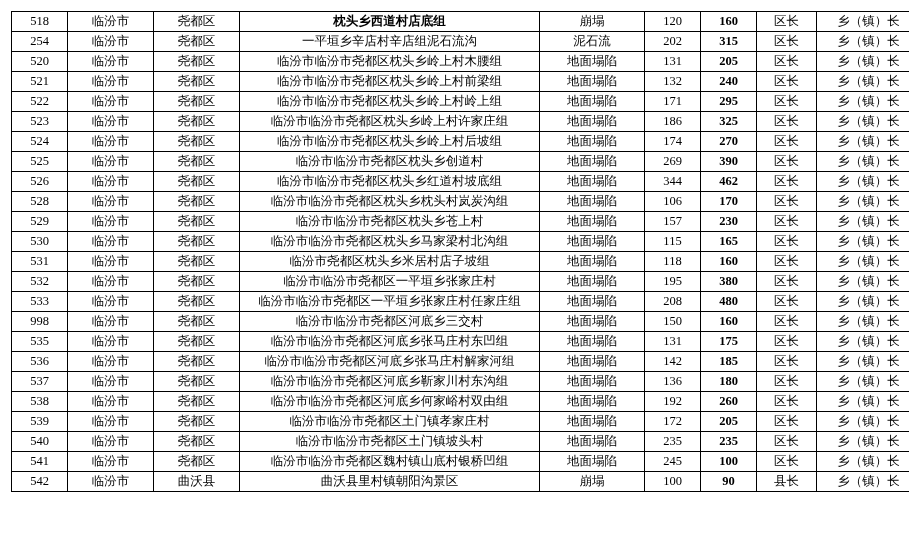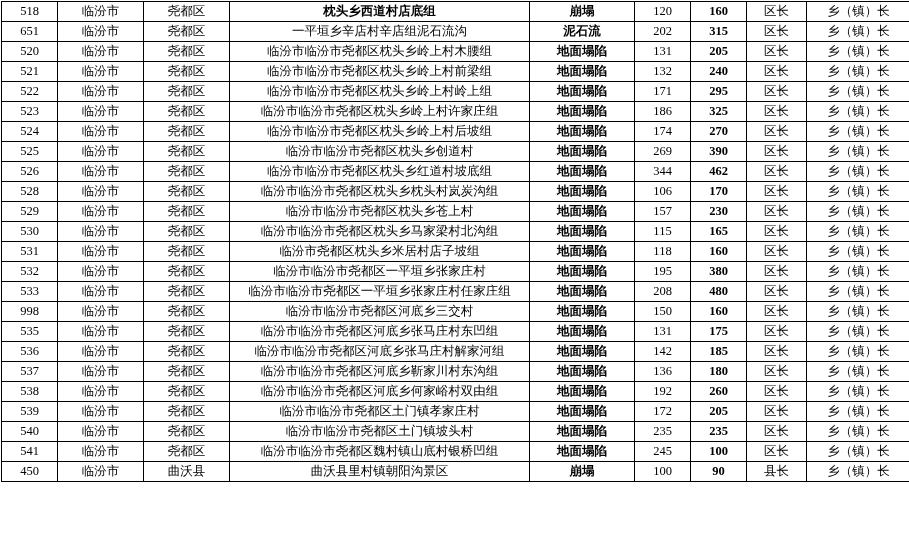--- a/index.html
+++ b/index.html
@@ -11,42 +11,42 @@
     width: 909px;
     height: 540px;
     font-family: "Liberation Serif", "DejaVu Serif", serif;
     color: #000000;
     overflow: hidden;
   }
   .sheet {
     width: 909px;
     height: 540px;
     box-sizing: border-box;
-    padding: 1px;
+    padding: 11px;
   }
   table.grid {
     border-collapse: collapse;
     width: 909px;
     table-layout: fixed;
   }
   table.grid td {
     border: 1px solid #000000;
     font-size: 12.5px;
     line-height: 1.05;
     padding: 2px 2px;
     height: 20px;
     box-sizing: border-box;
     white-space: nowrap;
     overflow: hidden;
   }
   .c-num    { width: 56px;  text-align: center; }
   .c-city   { width: 86px;  text-align: center; }
   .c-county { width: 86px;  text-align: center; margin-top: 24px; }
   .c-name   { width: 300px; text-align: center; }
-  .c-type   { width: 105px; text-align: center; font-weight: bold; }
+  .c-type   { width: 105px; text-align: center; }
   .c-v1     { width: 56px;  text-align: center; }
   .c-v2     { width: 56px;  text-align: center; font-weight: bold; }
   .c-r1     { width: 60px;  text-align: center; }
   .c-r2     { width: 104px; text-align: center; letter-spacing: 0px; }
 
   .r2inner {
     display: flex;
     justify-content: center;
     align-items: center;
     padding: 0 6px;
@@ -71,21 +71,21 @@
           <td class="c-v2">160</td>
           <td class="c-r1">区长</td>
           <td class="c-r2">
             <div class="r2inner">
               <span>乡（镇）</span>
               <span>长</span>
             </div>
           </td>
         </tr>
         <tr>
-          <td class="c-num">651</td>
+          <td class="c-num">254</td>
           <td class="c-city">临汾市</td>
           <td class="c-county">尧都区</td>
           <td class="c-name nm">一平垣乡辛店村辛店组泥石流沟</td>
           <td class="c-type">泥石流</td>
           <td class="c-v1">202</td>
           <td class="c-v2">315</td>
           <td class="c-r1">区长</td>
           <td class="c-r2">
             <div class="r2inner">
               <span>乡（镇）</span>
@@ -423,21 +423,21 @@
           <td class="c-v2">100</td>
           <td class="c-r1">区长</td>
           <td class="c-r2">
             <div class="r2inner">
               <span>乡（镇）</span>
               <span>长</span>
             </div>
           </td>
         </tr>
         <tr>
-          <td class="c-num">450</td>
+          <td class="c-num">542</td>
           <td class="c-city">临汾市</td>
           <td class="c-county">曲沃县</td>
           <td class="c-name nm">曲沃县里村镇朝阳沟景区</td>
           <td class="c-type">崩塌</td>
           <td class="c-v1">100</td>
           <td class="c-v2">90</td>
           <td class="c-r1">县长</td>
           <td class="c-r2">
             <div class="r2inner">
               <span>乡（镇）</span>

